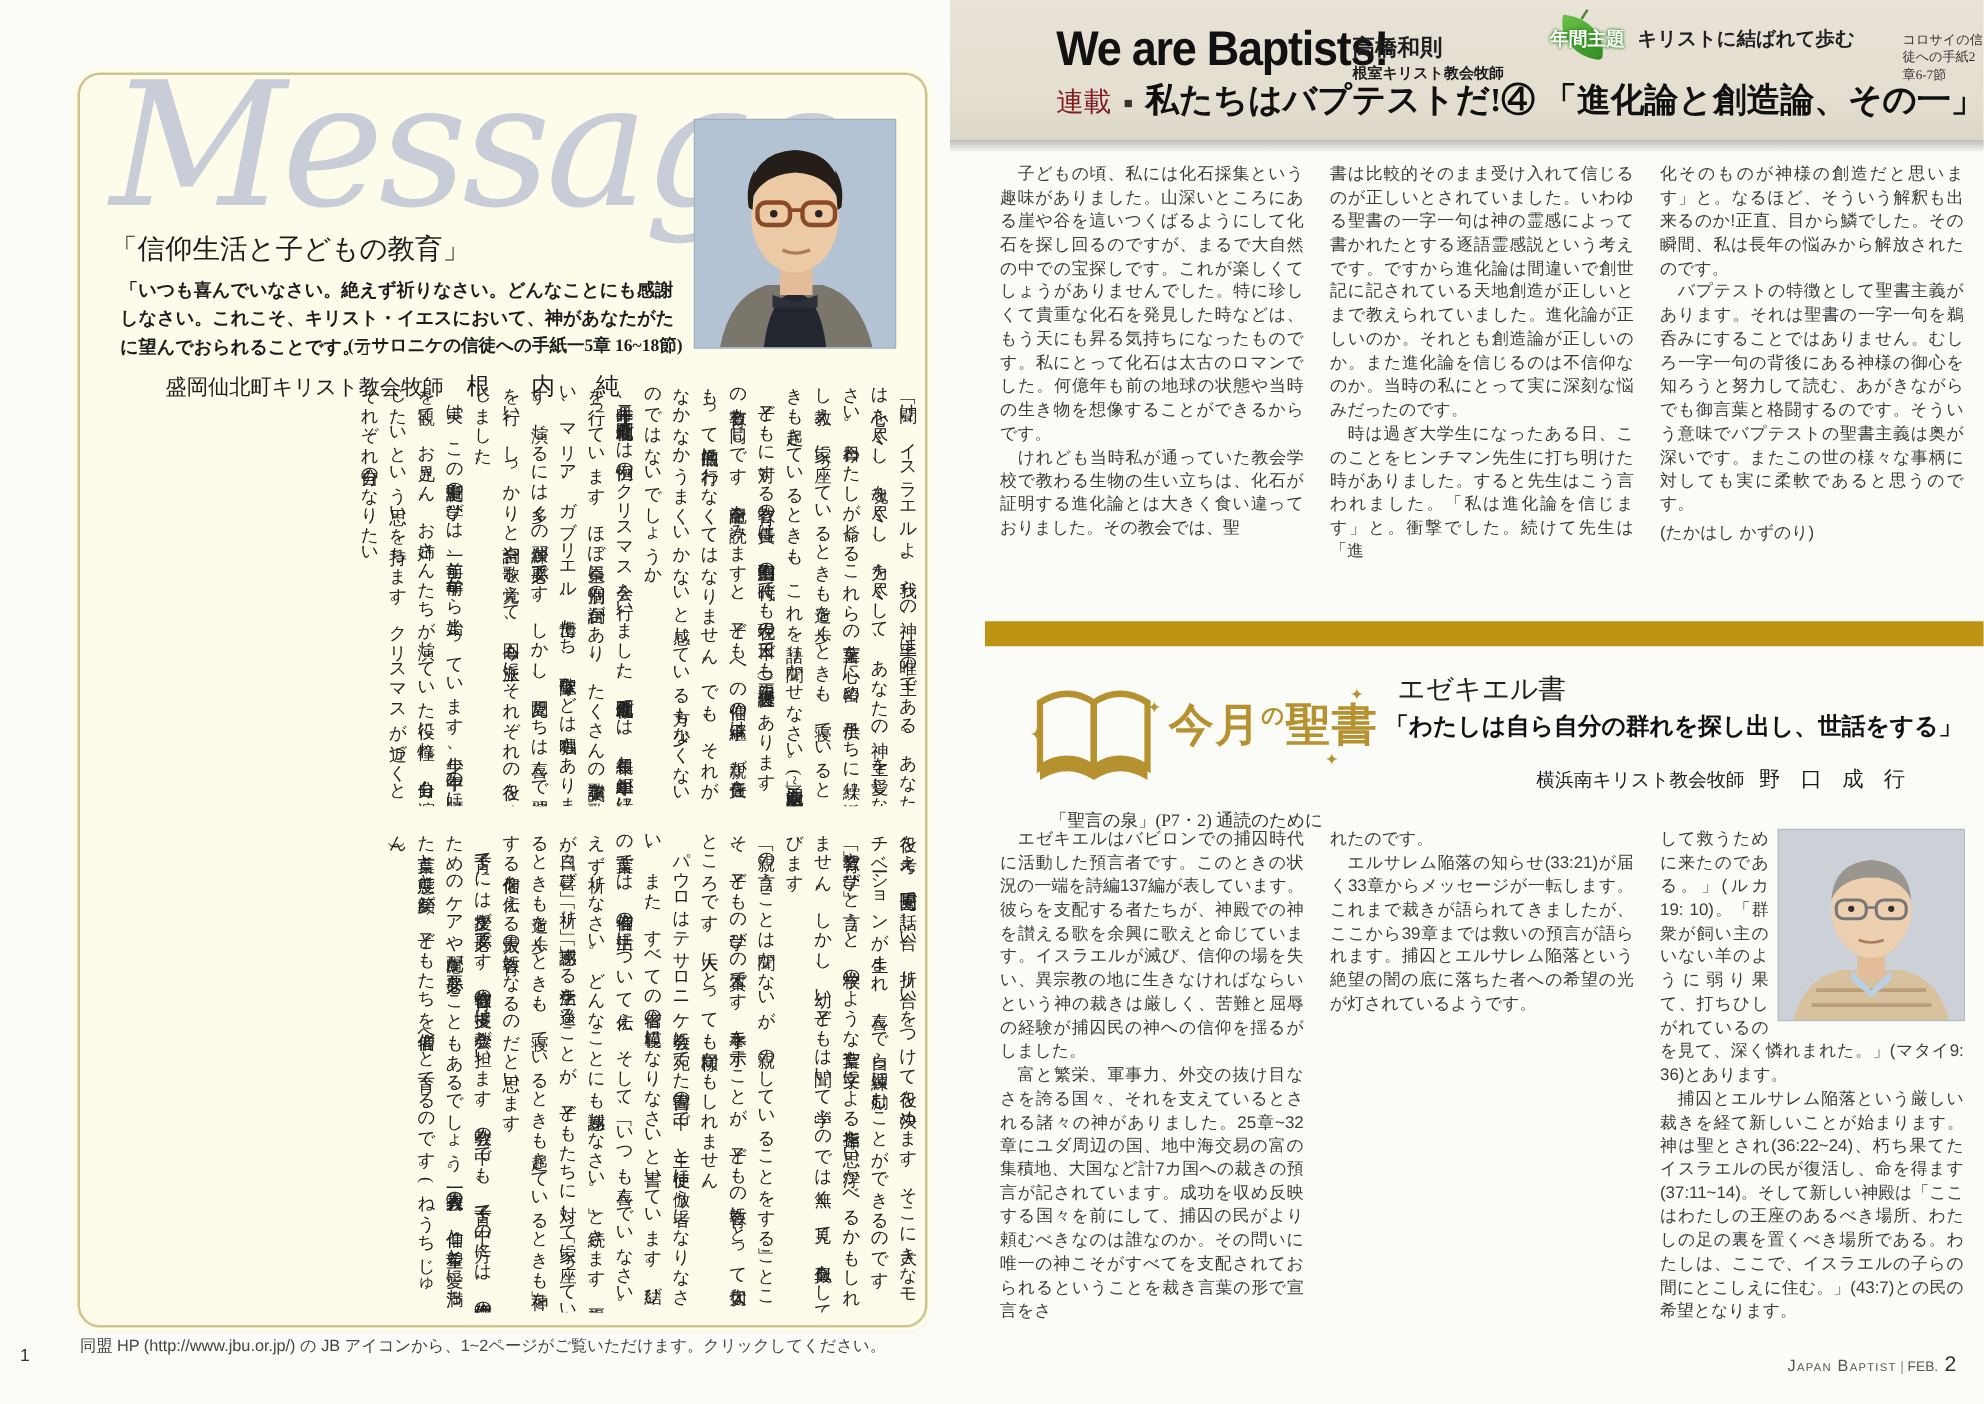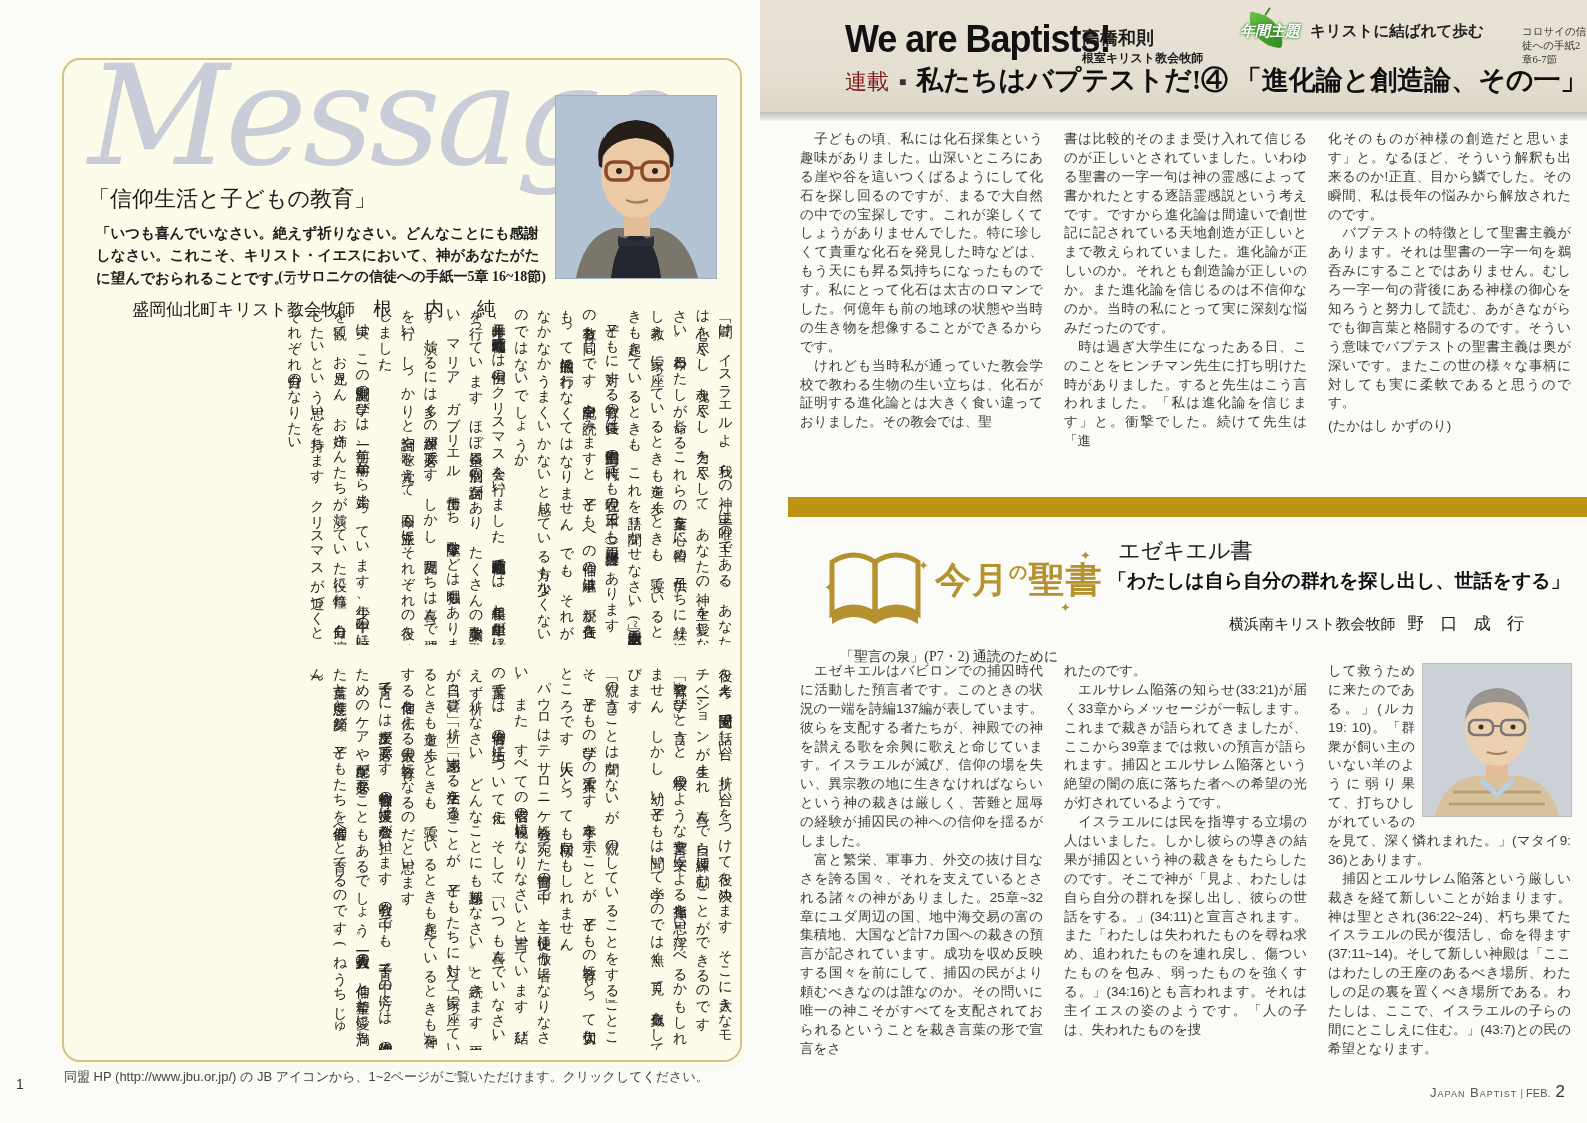--- a/index.html
+++ b/index.html
@@ -41,21 +41,21 @@
   .wab { position:absolute; left:845px; top:18px; font-family:"Liberation Sans",sans-serif;
          font-weight:900; font-size:36px; letter-spacing:-1px; transform:scaleY(1.08); color:#111; }
   .wab-author { position:absolute; left:1082px; top:26px; font-size:18px; font-weight:bold; }
   .wab-author-title { position:absolute; left:1082px; top:50px; font-size:12px;font-weight:bold; }
   .leaf { position:absolute; left:1248px; top:14px; width:36px; height:32px;
           background:linear-gradient(135deg,#6cc247,#2f8a22); border-radius:4% 90% 10% 90%;
           transform:rotate(8deg); }
   .leaf:before { content:""; position:absolute; left:16px; top:-7px; width:2px; height:9px;
           background:#4a8a2a; transform:rotate(25deg); }
   .badge-label { position:absolute; left:1240px; top:22px; font-size:15px; font-weight:bold;
-          color:#fff; font-style:italic; text-shadow:0 0 3px #2f8a22,0 0 2px #2f8a22; z-index:2; }
+          color:#fff; text-shadow:0 0 3px #2f8a22,0 0 2px #2f8a22; z-index:2; }
   .theme { position:absolute; left:1310px; top:21px; font-size:15.5px; font-weight:bold; color:#222; }
   .theme-ref { position:absolute; left:1522px; top:25px; font-size:10.5px; color:#333; }
   .serial-line { position:absolute; left:845px; top:62px; white-space:nowrap; }
   .serial-label { font-size:22px; font-weight:normal; color:#7f1d1d; }
   .serial-sq { font-size:12px; color:#333; vertical-align:3px; margin:0 6px; }
   .serial-title { font-size:27px; font-weight:bold; color:#101010; }
 
   .htext { font-family:"Liberation Sans","DejaVu Sans",sans-serif; font-size:13.5px;
            line-height:1.4; color:#3c3c3c; text-align:justify; }
   .cols { position:absolute; display:flex; gap:21px; }
@@ -202,21 +202,20 @@
   </div>
 
   <div class="cols bible-cols htext">
     <div class="col">
       <p>　エゼキエルはバビロンでの捕囚時代に活動した預言者です。このときの状況の一端を詩編137編が表しています。彼らを支配する者たちが、神殿での神を讃える歌を余興に歌えと命じています。イスラエルが滅び、信仰の場を失い、異宗教の地に生きなければならいという神の裁きは厳しく、苦難と屈辱の経験が捕囚民の神への信仰を揺るがしました。</p>
       <p>　富と繁栄、軍事力、外交の抜け目なさを誇る国々、それを支えているとされる諸々の神がありました。25章~32章にユダ周辺の国、地中海交易の富の集積地、大国など計7カ国への裁きの預言が記されています。成功を収め反映する国々を前にして、捕囚の民がより頼むべきなのは誰なのか。その問いに唯一の神こそがすべてを支配されておられるということを裁き言葉の形で宣言をさ</p>
     </div>
     <div class="col">
       <p>れたのです。</p>
       <p>　エルサレム陥落の知らせ(33:21)が届く33章からメッセージが一転します。これまで裁きが語られてきましたが、ここから39章までは救いの預言が語られます。捕囚とエルサレム陥落という絶望の闇の底に落ちた者への希望の光が灯されているようです。</p>
-      <p>　イスラエルには民を指導する立場の人はいました。しかし彼らの導きの結果が捕囚という神の裁きをもたらしたのです。そこで神が「見よ、わたしは自ら自分の群れを探し出し、彼らの世話をする。」(34:11)と宣言されます。また「わたしは失われたものを尋ね求め、追われたものを連れ戻し、傷ついたものを包み、弱ったものを強くする。」(34:16)とも言われます。それは主イエスの姿のようです。「人の子は、失われたものを捜</p>
     </div>
     <div class="col">
       <div class="photo2">
         <svg width="148" height="152" viewBox="0 0 148 152">
           <rect width="148" height="152" fill="#cbd1d7"></rect>
           <path d="M12 152 Q20 118 50 112 L98 112 Q128 118 136 152 Z" fill="#d8c29e"></path>
           <path d="M30 128 L118 128 M26 140 L122 140" stroke="#b99f78" stroke-width="3" fill="none"></path>
           <path d="M58 112 L74 128 L90 112 L90 120 L74 134 L58 120 Z" fill="#b9cfe4"></path>
           <rect x="63" y="96" width="22" height="22" fill="#e3bd99"></rect>
           <ellipse cx="74" cy="64" rx="32" ry="38" fill="#edd0b0"></ellipse>

